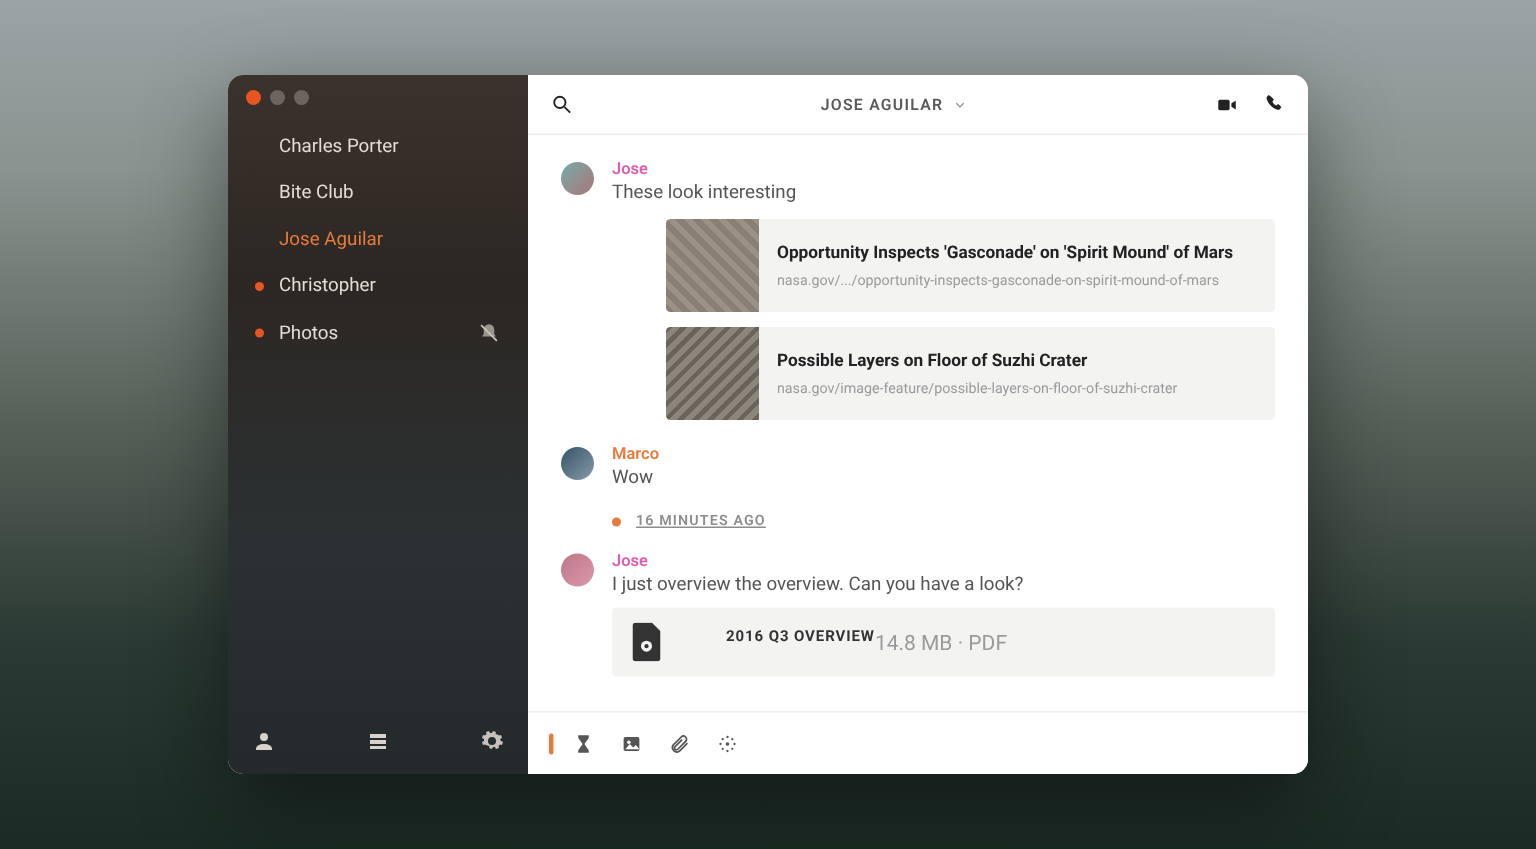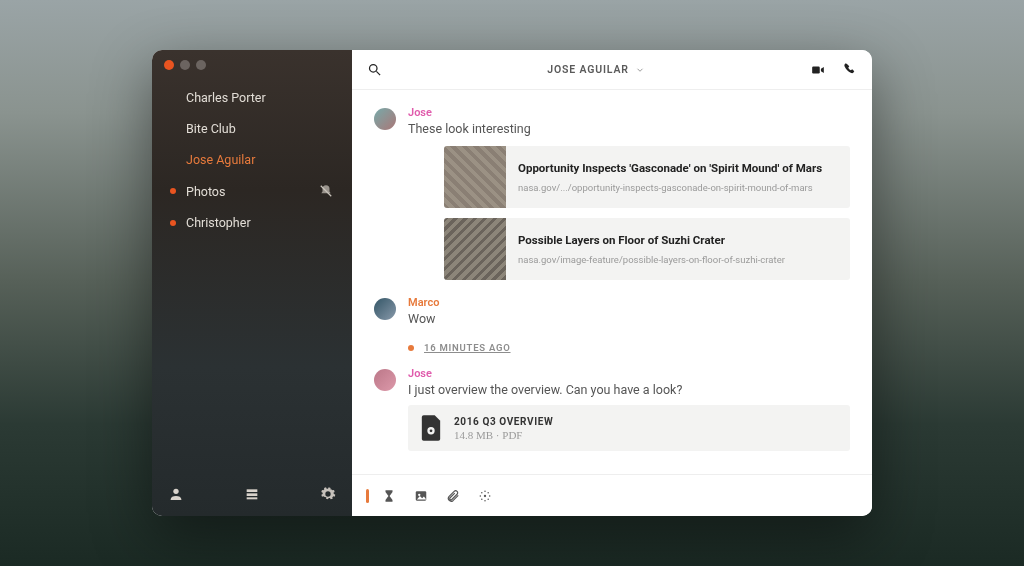--- a/index.html
+++ b/index.html
@@ -49,23 +49,23 @@
   .thumb{ width:62px; height:62px; flex-shrink:0;
     background: repeating-linear-gradient(45deg,#8a7f74,#8a7f74 4px,#9b9184 4px,#9b9184 8px); }
   .thumb.t2{ background: repeating-linear-gradient(135deg,#6a635b,#6a635b 3px,#8c8579 3px,#8c8579 7px); }
   .linktext{ padding:10px 12px; display:flex; flex-direction:column; justify-content:center; }
   .linktitle{ font-size:11.5px; font-weight:700; color:#222; line-height:1.35; }
   .linkurl{ margin-top:6px; font-size:9.5px; color:#9a9a9a; }
   .timesep{ display:flex; align-items:center; gap:10px; margin:6px 0 14px 34px; font-size:9.5px; letter-spacing:.08em; color:#8d8d8d; font-weight:600;text-decoration:underline; }
   .timesep .dot{ width:6px;height:6px;border-radius:50%;background:#e77a3c; }
   .filecard{ margin-top:8px; background:#f3f3f2; border-radius:3px; padding:10px 12px; display:flex; gap:12px; align-items:center; }
   .fileic{ width:22px;height:26px; color:#333; }
-  .filemeta{ display:flex; flex-direction:column; }
+  .filemeta{ display:flex; flex-direction:row;margin-left:30px; }
   .filename{ font-size:10px; font-weight:700; letter-spacing:.06em; color:#333; }
-  .filesub{ font-size:11px; color:#9a9a9a; margin-top:2px;font-family:Liberation Serif, serif; }
+  .filesub{ font-size:14px; color:#9a9a9a; margin-top:2px; }
   .composer{ height:42px; border-top:1px solid #eee; display:flex; align-items:center; padding:0 14px; gap:12px; }
   .comp-bar{ width:3px; height:14px; background:#e77a3c; border-radius:2px; }
   .comp-input{ flex:1; border:none; outline:none; font-size:10px; letter-spacing:.1em; color:#bbb; }
   .comp-actions{ display:flex; gap:16px; color:#555; }
   svg{display:block;}
 </style>
 </head>
 <body>
 
 <div class="window">
@@ -84,31 +84,31 @@
       <div class="conv-item">
         <span class="nodot"></span>
           <span>Bite Club</span>
       </div>
       <div class="conv-item active">
         <span class="nodot"></span>
           <span>Jose Aguilar</span>
       </div>
       <div class="conv-item">
         <span class="dot"></span>
+          <span>Christopher</span>
+      </div>
+      <div class="conv-item">
+        <span class="dot"></span>
         <span>Photos</span>
         <span class="mute ic">
           <svg viewBox="0 0 24 24" width="14" height="14" fill="currentColor">
               <path d="M12 2a6 6 0 016 6v5l2 3H4l2-3V8a6 6 0 016-6z" opacity=".7"></path>
               <path d="M3 3l18 18" stroke="currentColor" stroke-width="2"></path>
             </svg>
         </span>
-      </div>
-      <div class="conv-item">
-        <span class="dot"></span>
-          <span>Christopher</span>
       </div>
     </div>
     <div class="sidebar-bottom">
       <span class="ic">
         <svg viewBox="0 0 24 24" width="16" height="16" fill="currentColor">
             <circle cx="12" cy="8" r="4"></circle>
             <path d="M4 20c0-3.3 3.6-5 8-5s8 1.7 8 5v1H4z"></path>
           </svg>
       </span>
       <span class="ic mid">

